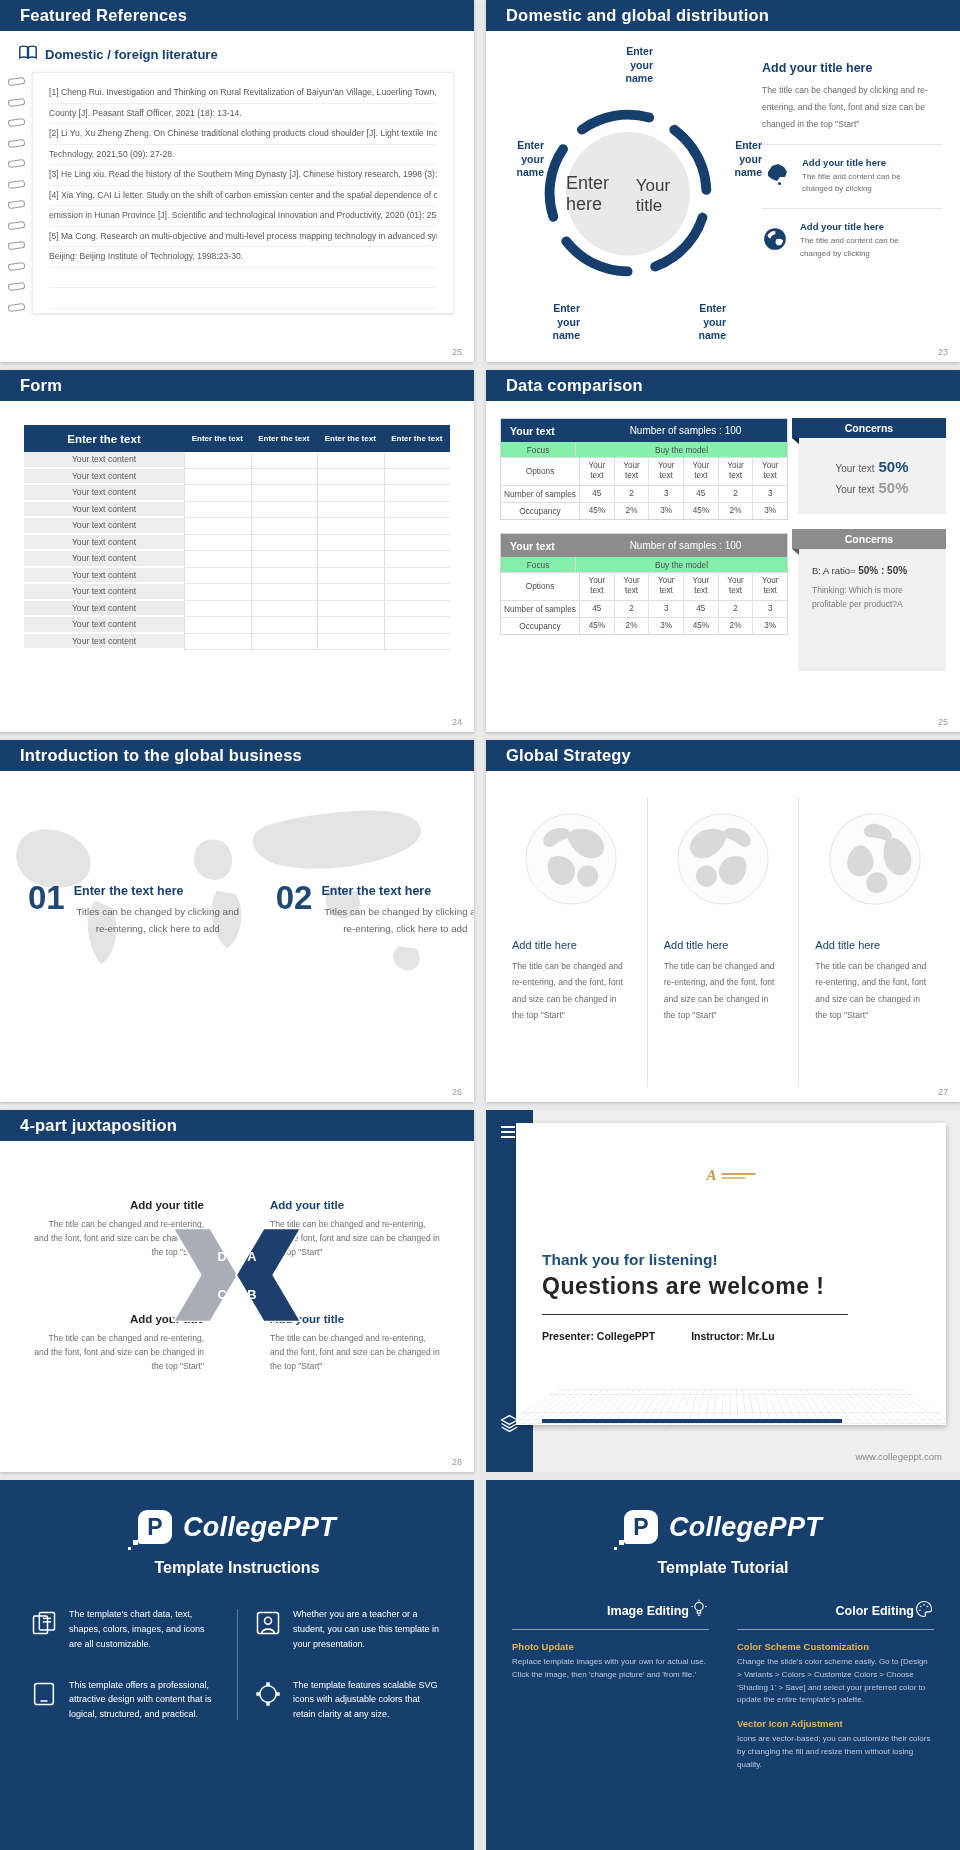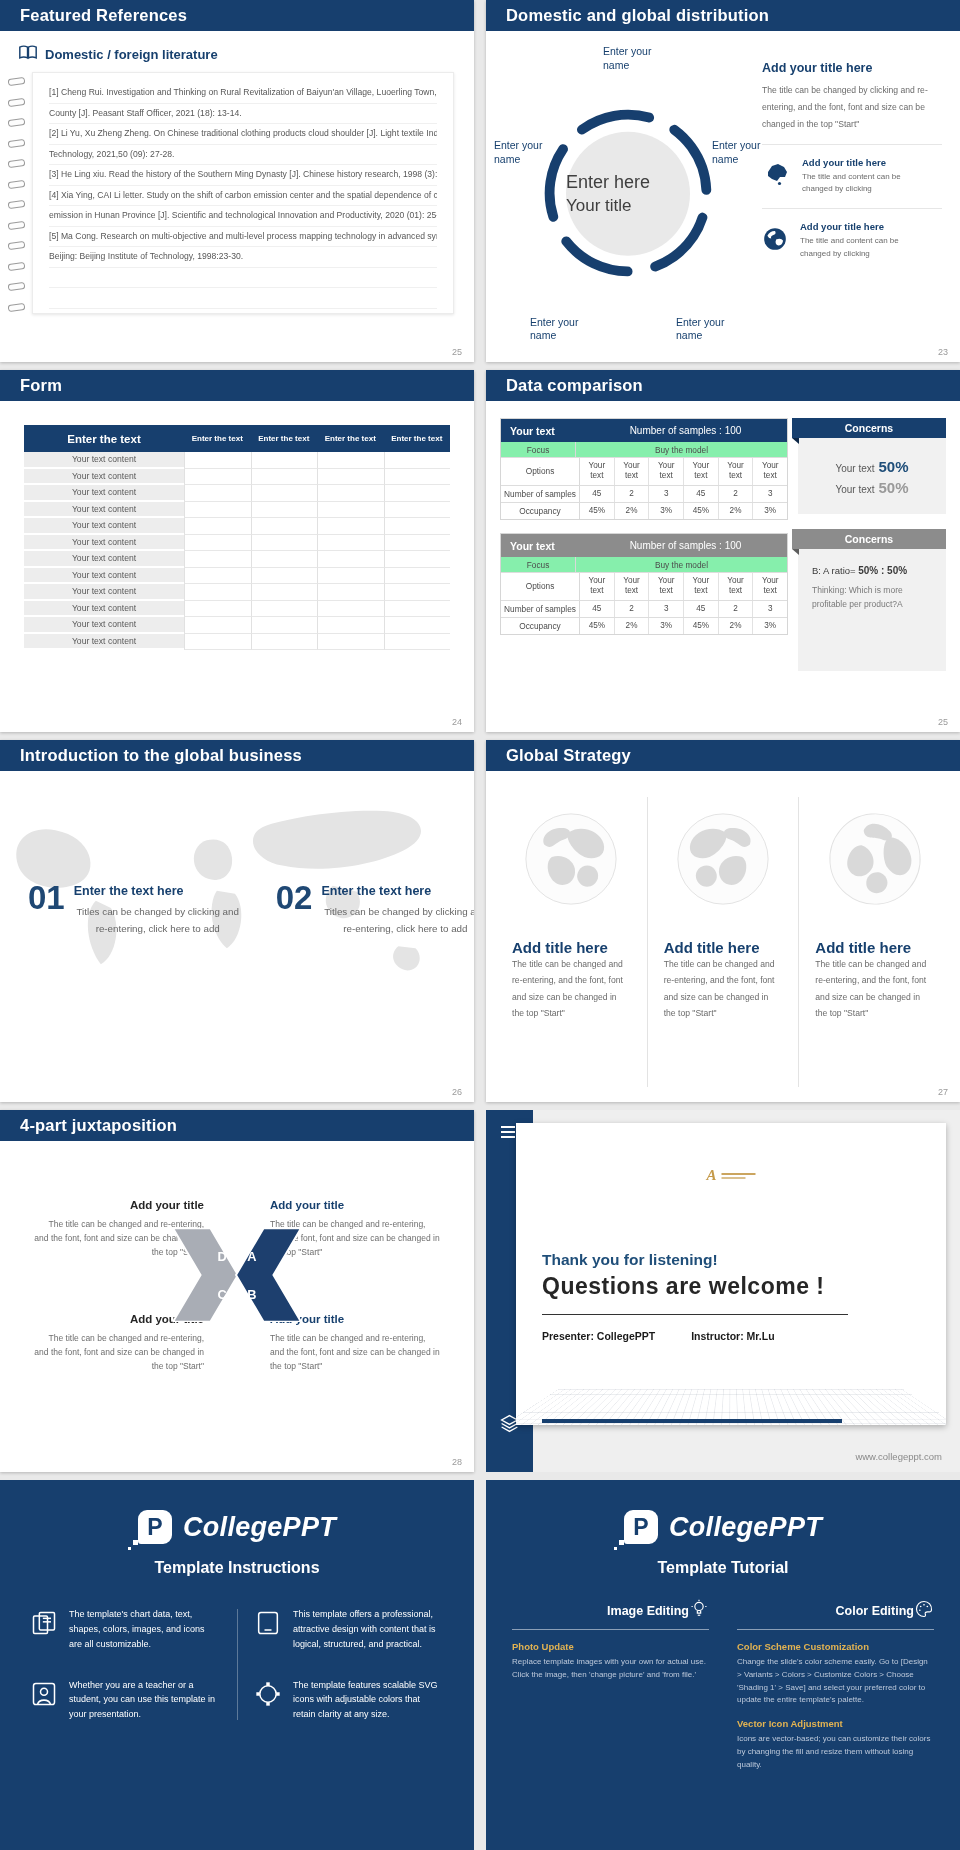--- a/index.html
+++ b/index.html
@@ -15,24 +15,24 @@
   .notebook{position:relative;margin:2px 20px 0 8px}
   .coils{position:absolute;left:0;top:6px;display:flex;flex-direction:column}
   .coil{width:15px;height:5px;border:1.5px solid #9b9b9b;border-radius:3px;background:#fdfdfd;margin:0 0 13.5px 0;transform:rotate(-7deg)}
   .sheet{margin-left:24px;background:#fff;border:1px solid #ececec;box-shadow:0 1px 3px rgba(0,0,0,.10);padding:10px 16px 4px}
   .ref-line{font-size:8.6px;color:#575757;height:19.5px;line-height:19.5px;border-bottom:1px solid #f0f0f0;white-space:nowrap;overflow:hidden}
 
   
   .dist-wrap{display:flex;height:331px}
   .ring-zone{position:relative;flex:0 0 268px;height:300px;margin:14px 0 0 8px}
   .ring-svg{position:absolute;left:50%;top:50%;transform:translate(-50%,-51%)}
-  .hub{position:absolute;left:50%;top:50%;transform:translate(-50%,-51%);width:124px;height:124px;border-radius:50%;background:#e9e9e9;display:flex;flex-direction:column;justify-content:center;color:#3f3f3f}
+  .hub{position:absolute;left:50%;top:50%;transform:translate(-50%,-51%);width:124px;height:124px;border-radius:50%;background:#e9e9e9;display:flex;flex-direction:row;align-items:center;justify-content:center;color:#3f3f3f}
   .hub .l1{font-size:18px}
   .hub .l2{font-size:17px;margin-top:3px}
-  .orb-label{position:absolute;width:50px;text-align:left;color:#17406E;font-size:10.5px;font-weight:400;line-height:1.3}
+  .orb-label{position:absolute;width:50px;text-align:right;color:#17406E;font-size:10.5px;font-weight:700;line-height:1.3}
   .ol-top{left:50%;transform:translateX(-50%);top:0}
   .ol-left{left:0;top:94px}
   .ol-right{right:0;top:94px}
   .ol-bl{left:36px;bottom:2px}
   .ol-br{right:36px;bottom:2px}
   .dist-right{flex:1;padding:30px 18px 0 0}
   .dr-title{color:#17406E;font-size:12.5px;font-weight:700;margin-bottom:7px}
   .dr-body{font-size:8.6px;color:#6b6b6b;line-height:2.0;border-bottom:1px solid #e6e6e6;padding-bottom:10px}
   .dr-item{display:flex;align-items:center;gap:12px;padding:12px 0;border-bottom:1px solid #e6e6e6}
   .dr-item:last-child{border-bottom:none}
@@ -92,21 +92,21 @@
   .gb-body{font-size:9.8px;color:#666;line-height:1.75;width:168px;text-align:center}
   .gb-txt{padding-top:2px}
 
   
   .gs-cols{display:flex;margin:26px 10px 0;height:290px}
   .gs-col{flex:1;text-align:center;padding:14px 16px 0}
   .gs-col + .gs-col{border-left:1px solid #e3e3e3}
   .gs-globe{display:inline-block;margin-bottom:28px}
   .gs-col:nth-child(2) .gs-globe svg{transform:scaleX(-1)}
   .gs-col:nth-child(3) .gs-globe svg{transform:rotate(40deg)}
-  .gs-title{color:#17406E;font-size:15px;font-weight:700;margin-bottom:0;text-align:left}
+  .gs-title{color:#17406E;font-size:11px;font-weight:400;margin-bottom:7px;text-align:left}
   .gs-body{font-size:8.6px;color:#6b6b6b;line-height:1.9;text-align:left}
 
   
   .jx-grid{display:grid;grid-template-columns:170px 170px;justify-content:space-between;row-gap:54px;padding:58px 34px 0}
   .jx-block:nth-child(odd){text-align:right}
   .jx-title{font-size:11.5px;font-weight:700;color:#262626;margin-bottom:6px}
   .jx-block.blue .jx-title{color:#17406E}
   .jx-body{font-size:8.5px;color:#6e6e6e;line-height:1.65}
   .jx-center{position:absolute;left:50%;top:118px;transform:translateX(-50%)}
 
@@ -641,35 +641,35 @@
                 <rect x="8" y="3" width="13" height="15" rx="1"></rect>
                 <line x1="11" y1="8" x2="18" y2="8"></line>
                 <line x1="11" y1="11" x2="18" y2="11"></line>
               </svg>
           </span>
           <div class="ins-text">The template's chart data, text, shapes, colors, images, and icons are all customizable.</div>
         </div>
         <div class="ins-item">
           <span class="ins-icon">
             <svg width="28" height="28" viewBox="0 0 24 24" fill="none" stroke="#fff" stroke-width="1.3">
-                <rect x="4" y="3" width="16" height="18" rx="2"></rect>
-                <line x1="9" y1="18" x2="15" y2="18"></line>
-              </svg>
-          </span>
-          <div class="ins-text">This template offers a professional, attractive design with content that is logical, structured, and practical.</div>
-        </div>
-        <div class="ins-item">
-          <span class="ins-icon">
-            <svg width="28" height="28" viewBox="0 0 24 24" fill="none" stroke="#fff" stroke-width="1.3">
                 <rect x="3" y="3" width="18" height="18" rx="2"></rect>
                 <circle cx="12" cy="10" r="3"></circle>
                 <path d="M6.5 21 C7.5 16 16.5 16 17.5 21"></path>
               </svg>
           </span>
           <div class="ins-text">Whether you are a teacher or a student, you can use this template in your presentation.</div>
+        </div>
+        <div class="ins-item">
+          <span class="ins-icon">
+            <svg width="28" height="28" viewBox="0 0 24 24" fill="none" stroke="#fff" stroke-width="1.3">
+                <rect x="4" y="3" width="16" height="18" rx="2"></rect>
+                <line x1="9" y1="18" x2="15" y2="18"></line>
+              </svg>
+          </span>
+          <div class="ins-text">This template offers a professional, attractive design with content that is logical, structured, and practical.</div>
         </div>
         <div class="ins-item">
           <span class="ins-icon">
             <svg width="28" height="28" viewBox="0 0 24 24" fill="none" stroke="#fff" stroke-width="1.3">
                 <circle cx="12" cy="12" r="7"></circle>
                 <rect x="2" y="10.5" width="3" height="3" fill="#fff" stroke="none"></rect>
                 <rect x="19" y="10.5" width="3" height="3" fill="#fff" stroke="none"></rect>
                 <rect x="10.5" y="2" width="3" height="3" fill="#fff" stroke="none"></rect>
                 <rect x="10.5" y="19" width="3" height="3" fill="#fff" stroke="none"></rect>
               </svg>

